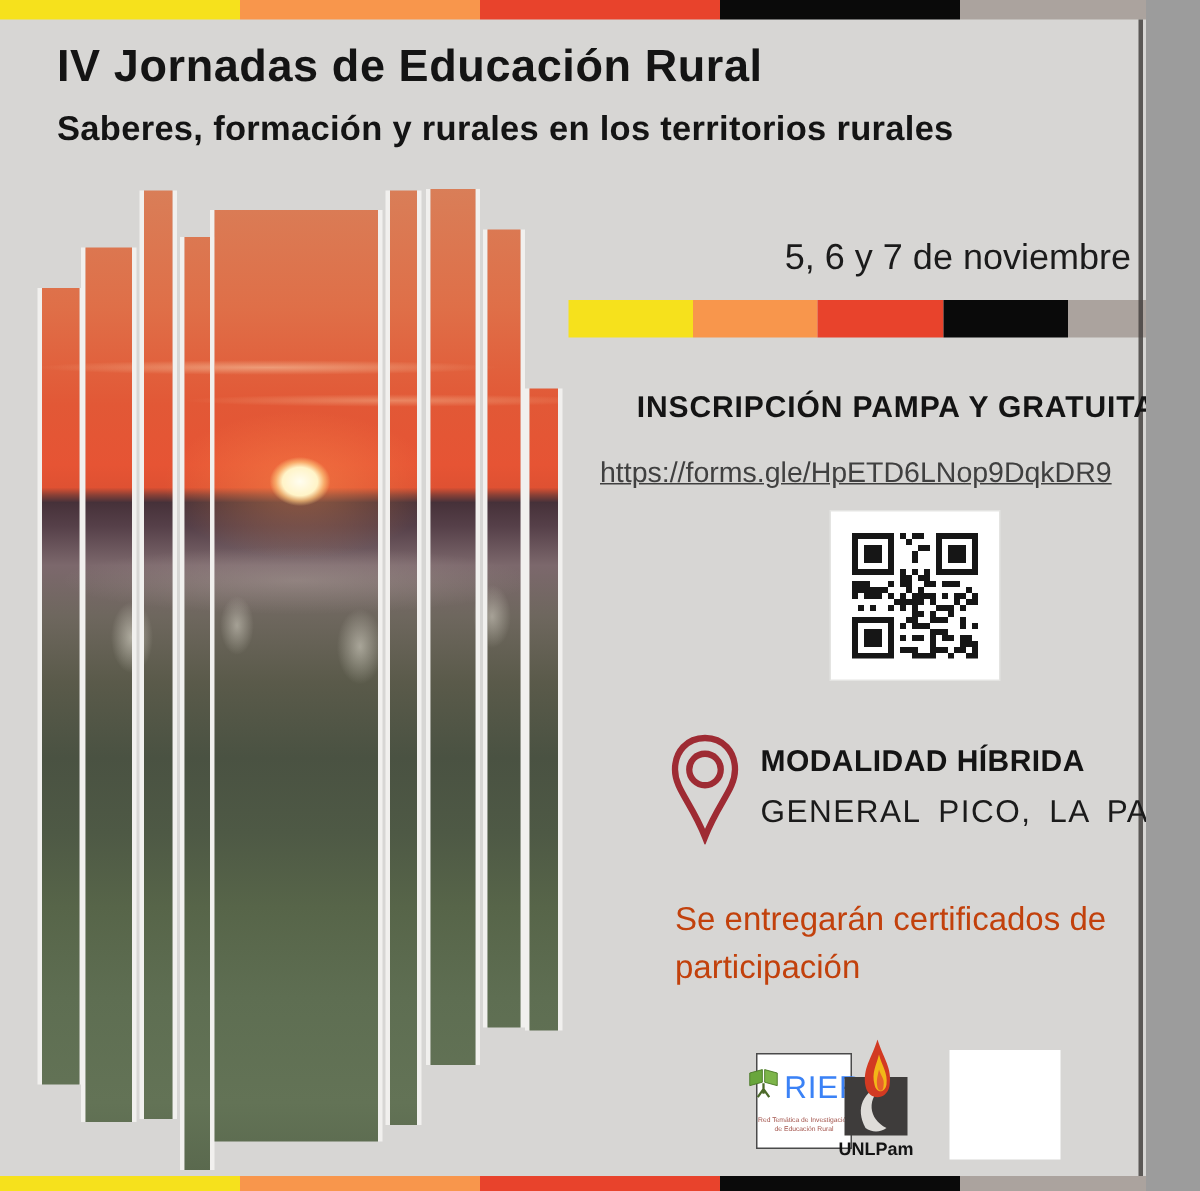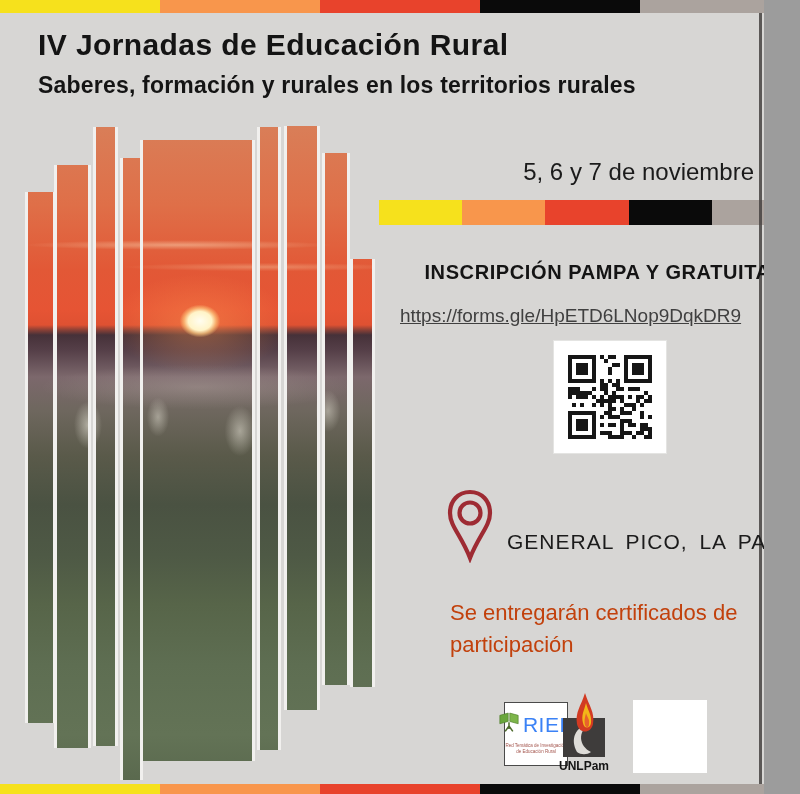--- a/index.html
+++ b/index.html
@@ -268,20 +268,21 @@
         <rect x="80" y="80" width="4" height="4" fill="#161616"></rect>
       </svg>
   </div>
 
   <div class="pin">
     <svg width="46" height="74" viewBox="0 0 46 74">
       <path d="M23 3 C 11 3 3 12 3 24 C 3 37 14 46 23 69 C 32 46 43 37 43 24 C 43 12 35 3 23 3 Z" fill="none" stroke="#9E2B33" stroke-width="4.2"></path>
       <circle cx="23" cy="24" r="10.5" fill="none" stroke="#9E2B33" stroke-width="4.2"></circle>
     </svg>
   </div>
+  <div class="modality-title">MODALIDAD HÍBRIDA</div>
   <div class="modality-loc">GENERAL PICO, LA PAMPA</div>
 
   <div class="certs">Se entregarán certificados de participación</div>
 
   <div class="logo-rier">
     <div class="rier-row">
       <span>
         <svg width="24" height="26" viewBox="0 0 30 34">
           <path d="M3 7 L14 4 L14 15 L3 18 Z" fill="#69A63C" stroke="#4c7a28" stroke-width="0.8"></path>
           <path d="M27 7 L16 4 L16 15 L27 18 Z" fill="#7DB54A" stroke="#4c7a28" stroke-width="0.8"></path>

